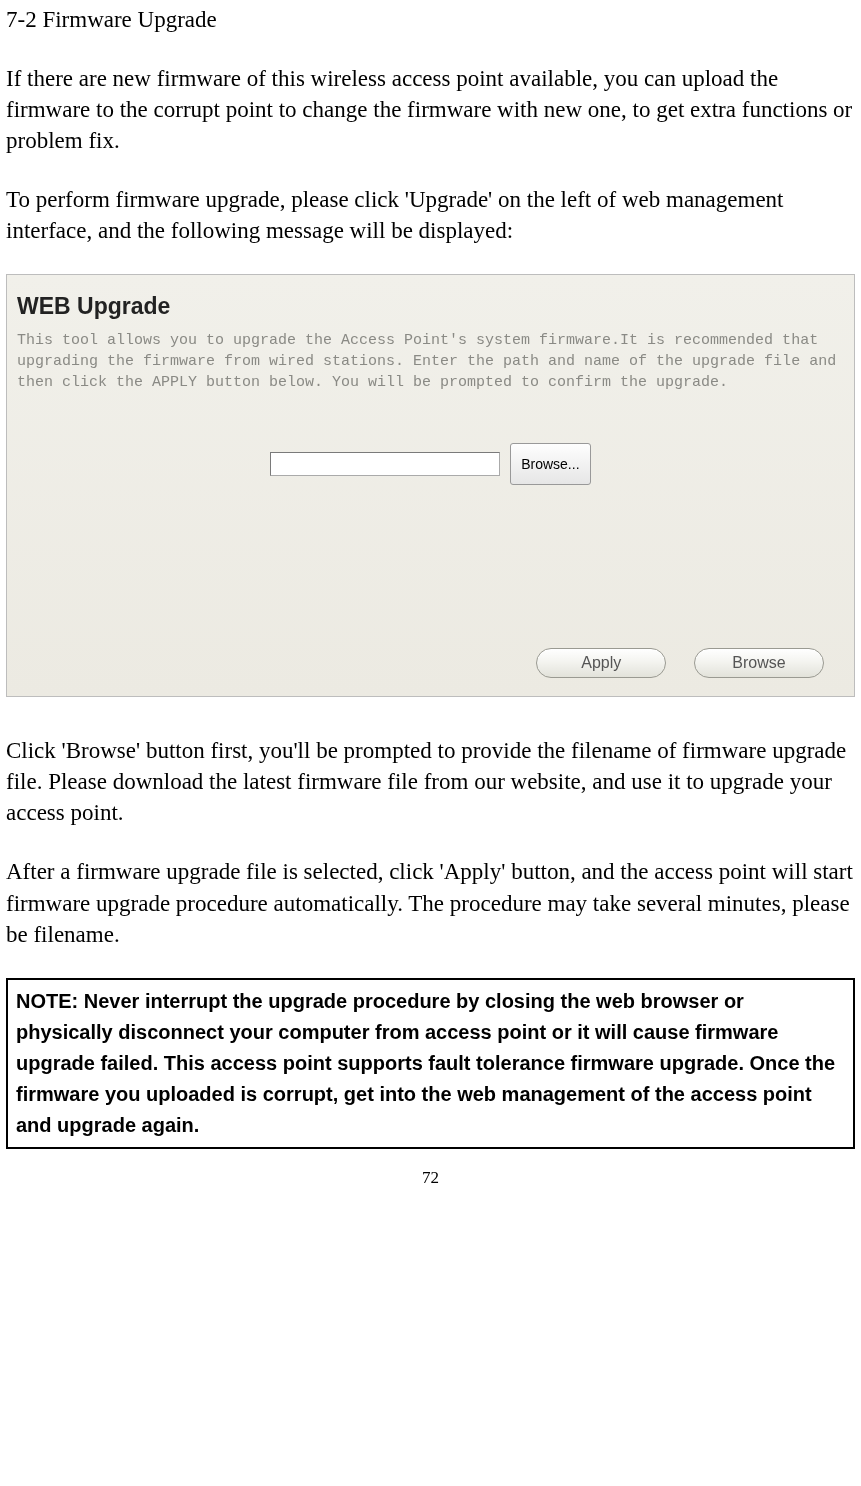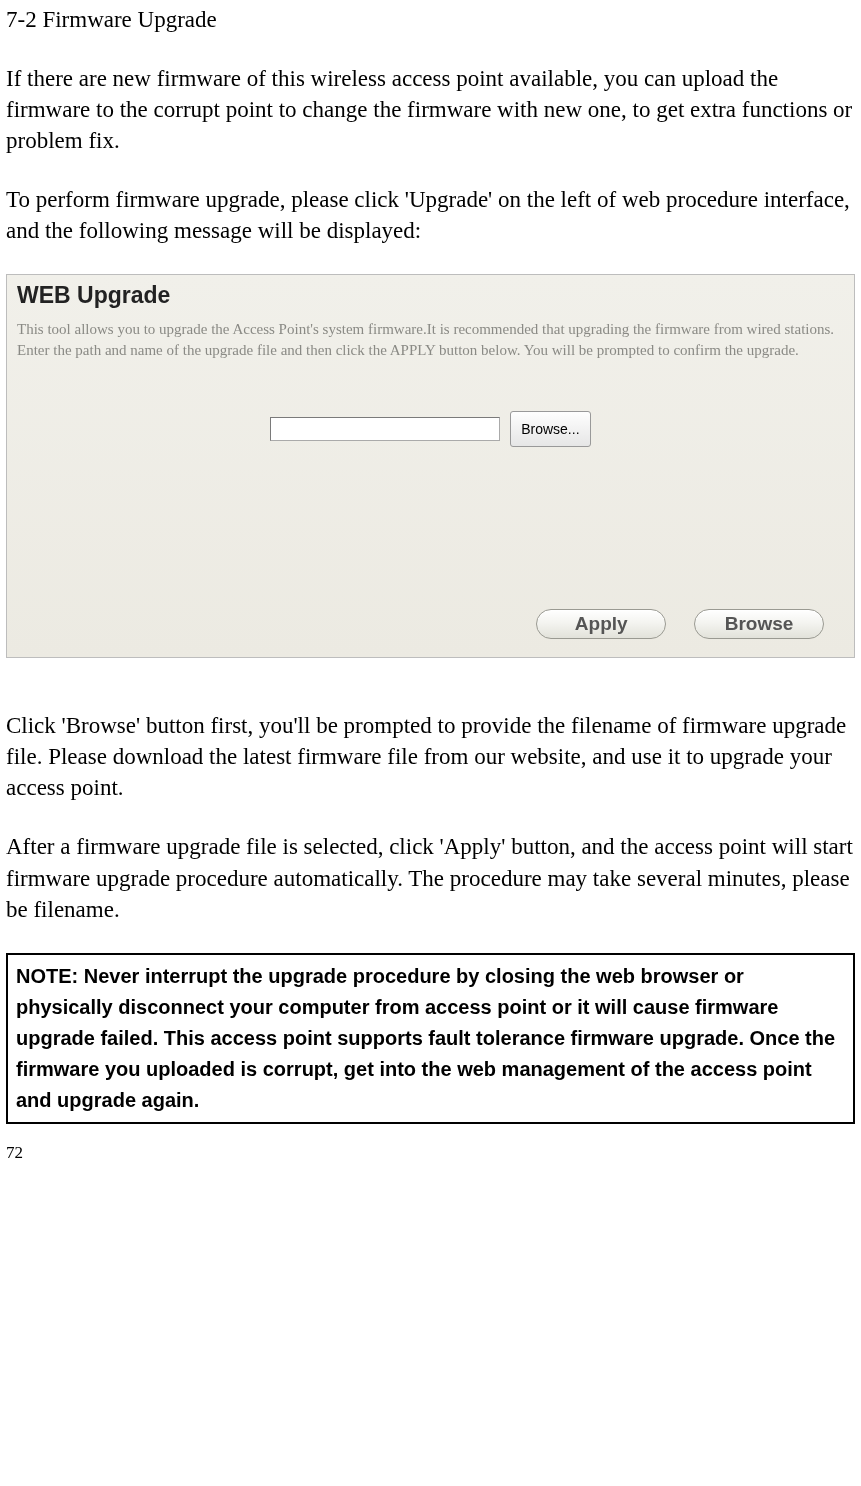--- a/index.html
+++ b/index.html
@@ -13,32 +13,32 @@
     padding: 4px 6px 20px 6px;
     width: 861px;
   }
   .para { margin: 0 0 28px 0; }
   .heading { margin: 0 0 28px 0; }
 
   .screenshot {
     border: 1px solid #bdbdbd;
     width: 100%;
     background: linear-gradient(to bottom, #f1f0ea 0%, #eceae2 100%);
-    padding: 3px 10px 18px 10px;
-    margin-bottom: 52px;
+    padding: 14px 10px 18px 10px;
+    margin-bottom: 38px;
   }
   .scr-title {
     font-family: Arial, Helvetica, sans-serif;
     font-weight: bold;
     font-size: 23px;
     color: #222;
     margin: 2px 0 8px 0;
   }
   .scr-desc {
-    font-family: Liberation Serif, serif;
+    font-family: Liberation Mono, monospace;
     font-size: 15px;
     color: #8a8a85;
     line-height: 1.4;
     margin-bottom: 50px;
   }
   .file-row {
     text-align: center;
     margin-bottom: 160px;
   }
   .file-input {
@@ -48,37 +48,37 @@
     border: 1px solid #aaa;
     border-top-color: #7a7a7a;
     border-left-color: #7a7a7a;
     vertical-align: middle;
     font-size: 14px;
     padding: 2px 4px;
   }
   .browse-btn {
     font-family: Arial, Helvetica, sans-serif;
     font-size: 14px;
-    height: 36px;
+    height: 42px;
     padding: 2px 10px;
     background: linear-gradient(to bottom, #fefefe, #e6e6e6);
     border: 1px solid #999;
     border-radius: 3px;
     vertical-align: middle;
     margin-left: 4px;
     cursor: pointer;
   }
   .action-row {
     text-align: right;
     padding-right: 20px;
   }
   .pill-btn {
     font-family: Arial, Helvetica, sans-serif;
-    font-size: 19px;
-    font-weight: bold;
+    font-size: 16px;
+    font-weight: normal;
     color: #555;
     height: 30px;
     width: 130px;
     background: linear-gradient(to bottom, #ffffff 0%, #f4f4f0 45%, #e2e2da 100%);
     border: 1px solid #9a9a92;
     border-radius: 15px;
     cursor: pointer;
     margin-left: 22px;
     box-shadow: inset 0 1px 0 #fff;
   }
@@ -86,32 +86,33 @@
   .note-box {
     border: 2px solid #000;
     padding: 6px 8px;
     font-family: Arial, Helvetica, sans-serif;
     font-weight: bold;
     font-size: 20px;
     line-height: 1.55;
     margin-top: 20px;
   }
   .page-num {
+    text-align: center;
     font-size: 17px;
     margin-top: 18px;
   }
 </style>
 </head>
 <body>
 
 <div class="heading">7-2 Firmware Upgrade</div>
 
 <div class="para">If there are new firmware of this wireless access point available, you can upload the firmware to the corrupt point to change the firmware with new one, to get extra functions or problem fix.</div>
 
-<div class="para">To perform firmware upgrade, please click 'Upgrade' on the left of web procedure interface, and the following message will be displayed:</div>
+<div class="para">To perform firmware upgrade, please click 'Upgrade' on the left of web management interface, and the following message will be displayed:</div>
 
 <div class="screenshot">
   <div class="scr-title">WEB Upgrade</div>
   <div class="scr-desc">This tool allows you to upgrade the Access Point's system firmware.It is recommended that upgrading the firmware from wired stations.
 Enter the path and name of the upgrade file and then click the APPLY button below. You will be prompted to confirm the upgrade.</div>
   <div class="file-row">
     <input type="text" class="file-input" value="" style="">
     <button class="browse-btn">Browse...</button>
   </div>
   <div class="action-row">

